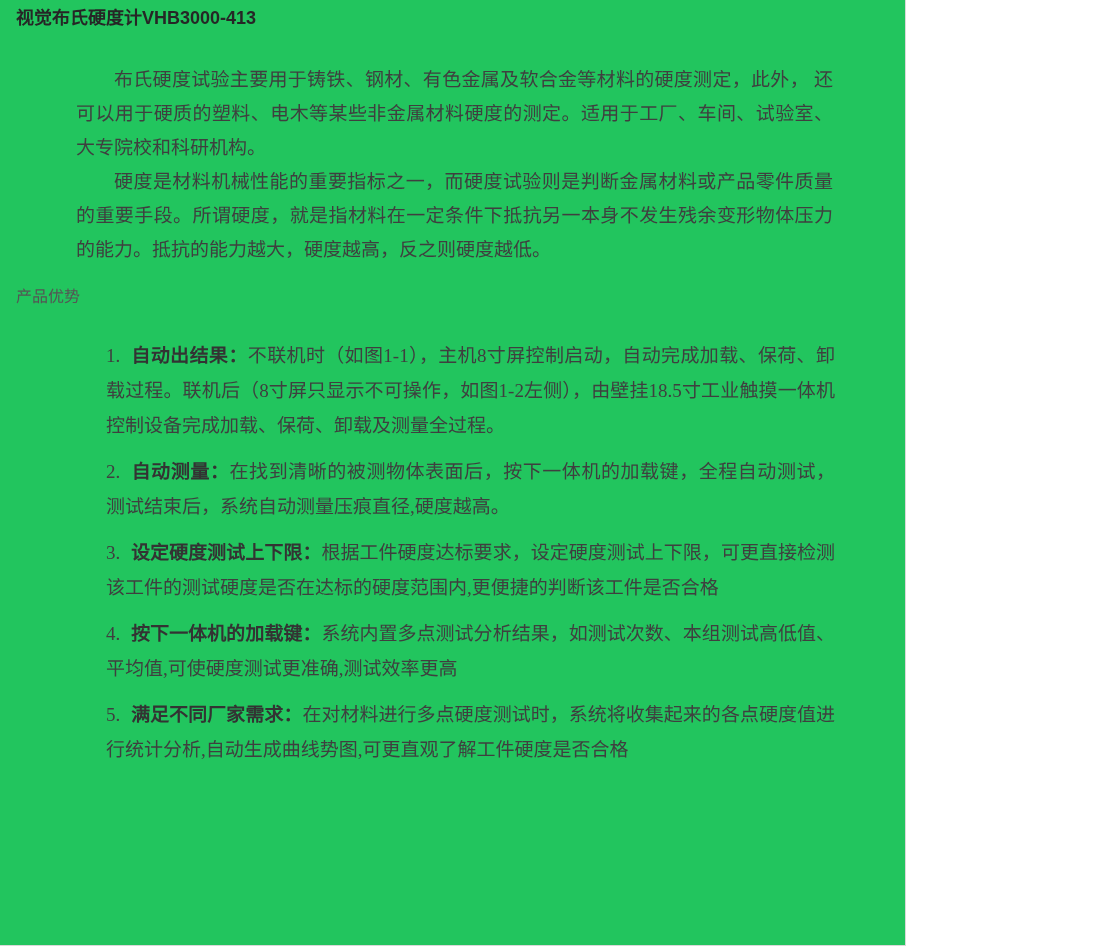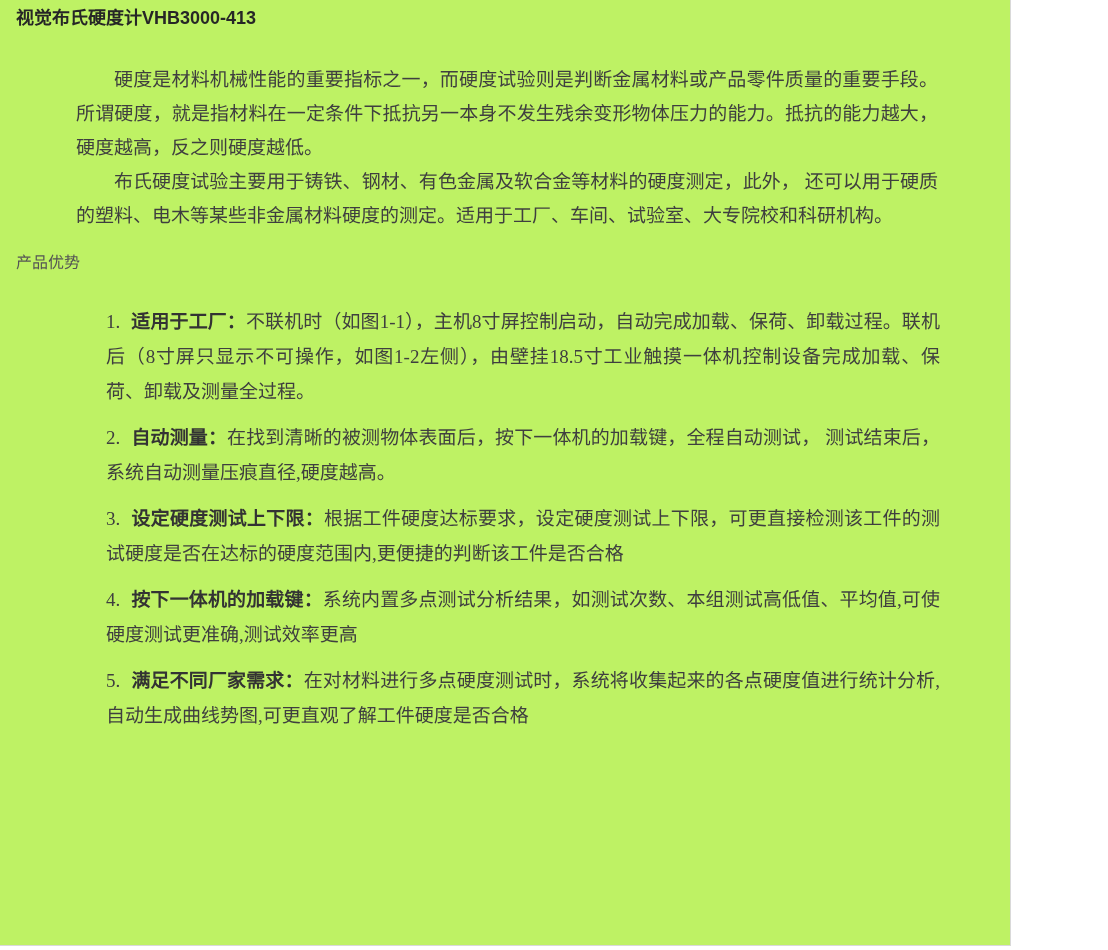--- a/index.html
+++ b/index.html
@@ -7,24 +7,24 @@
     padding: 0;
     background: #ffffff;
   }
   body {
     font-family: "Liberation Serif", "DejaVu Serif", serif;
     color: #3f3f3f;
     -webkit-font-smoothing: antialiased;
   }
   .page {
     position: relative;
-    width: 1011px;
+    width: 906px;
     height: 946px;
     box-sizing: border-box;
-    background: #bef264;
+    background: #22c55e;
     border-right: 1px solid #d9d9d9;
     border-bottom: 1px solid #d9d9d9;
     overflow: hidden;
   }
   .doc-title {
     font-family: "Liberation Sans", "DejaVu Sans", sans-serif;
     font-size: 18px;
     font-weight: 700;
     color: #262626;
     margin: 7px 0 0 16px;
@@ -69,30 +69,30 @@
 </style>
 </head>
 <body>
 
 <div class="page">
 
   <h1 class="doc-title">视觉布氏硬度计VHB3000-413</h1>
 
 
   <div class="overview-text">
+    <p>布氏硬度试验主要用于铸铁、钢材、有色金属及软合金等材料的硬度测定，此外， 还可以用于硬质的塑料、电木等某些非金属材料硬度的测定。适用于工厂、车间、试验室、大专院校和科研机构。</p>
     <p>硬度是材料机械性能的重要指标之一，而硬度试验则是判断金属材料或产品零件质量的重要手段。所谓硬度，就是指材料在一定条件下抵抗另一本身不发生残余变形物体压力的能力。抵抗的能力越大，硬度越高，反之则硬度越低。</p>
-    <p>布氏硬度试验主要用于铸铁、钢材、有色金属及软合金等材料的硬度测定，此外， 还可以用于硬质的塑料、电木等某些非金属材料硬度的测定。适用于工厂、车间、试验室、大专院校和科研机构。</p>
   </div>
 
   <h2 class="section-heading heading-advantages">产品优势</h2>
 
   <div class="advantage-list">
 
     <div class="adv-item">
-      <span class="num">1.</span><span class="label">适用于工厂：</span><span class="text">不联机时（如图1-1），主机8寸屏控制启动，自动完成加载、保荷、卸载过程。联机后（8寸屏只显示不可操作，如图1-2左侧），由壁挂18.5寸工业触摸一体机控制设备完成加载、保荷、卸载及测量全过程。</span>
+      <span class="num">1.</span><span class="label">自动出结果：</span><span class="text">不联机时（如图1-1），主机8寸屏控制启动，自动完成加载、保荷、卸载过程。联机后（8寸屏只显示不可操作，如图1-2左侧），由壁挂18.5寸工业触摸一体机控制设备完成加载、保荷、卸载及测量全过程。</span>
     </div>
 
     <div class="adv-item">
       <span class="num">2.</span><span class="label">自动测量：</span><span class="text">在找到清晰的被测物体表面后，按下一体机的加载键，全程自动测试， 测试结束后，系统自动测量压痕直径,硬度越高。</span>
     </div>
 
     <div class="adv-item">
       <span class="num">3.</span><span class="label">设定硬度测试上下限：</span><span class="text">根据工件硬度达标要求，设定硬度测试上下限，可更直接检测该工件的测试硬度是否在达标的硬度范围内,更便捷的判断该工件是否合格</span>
     </div>
 

